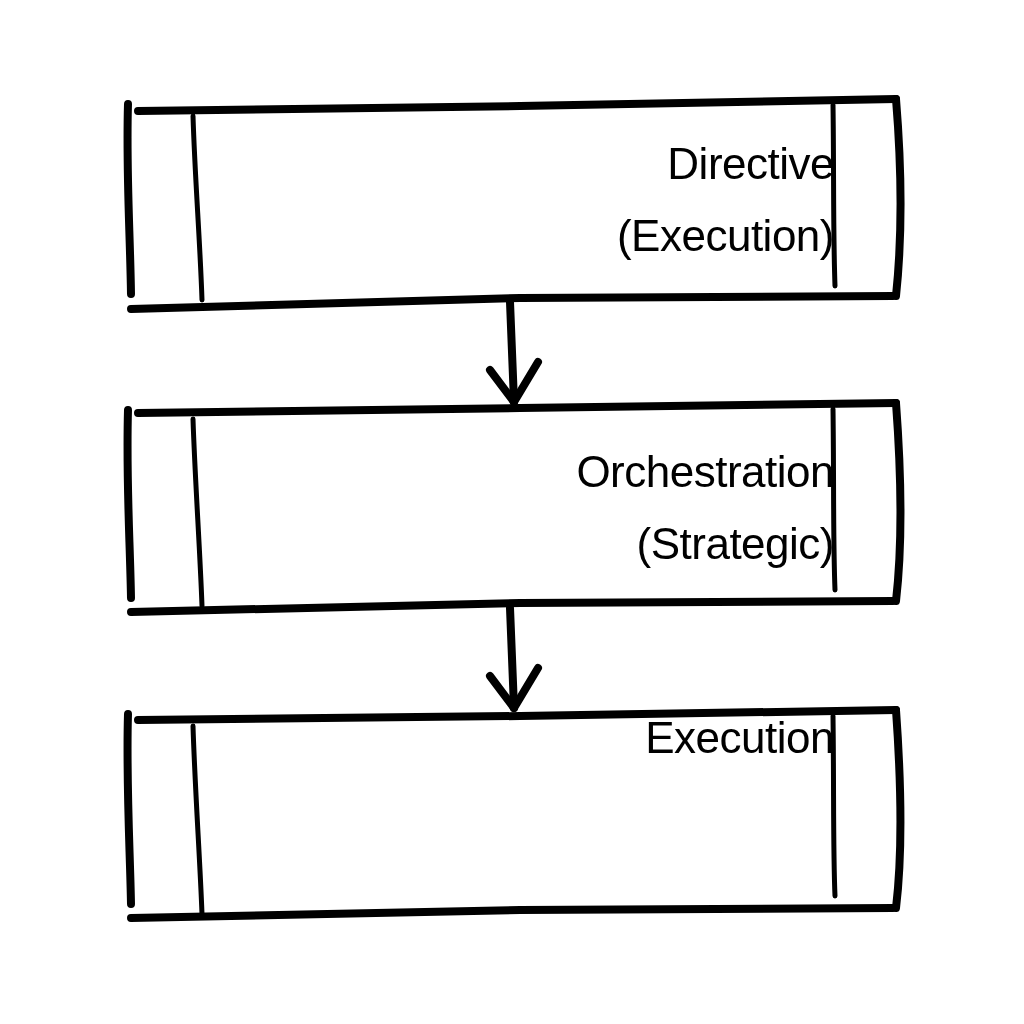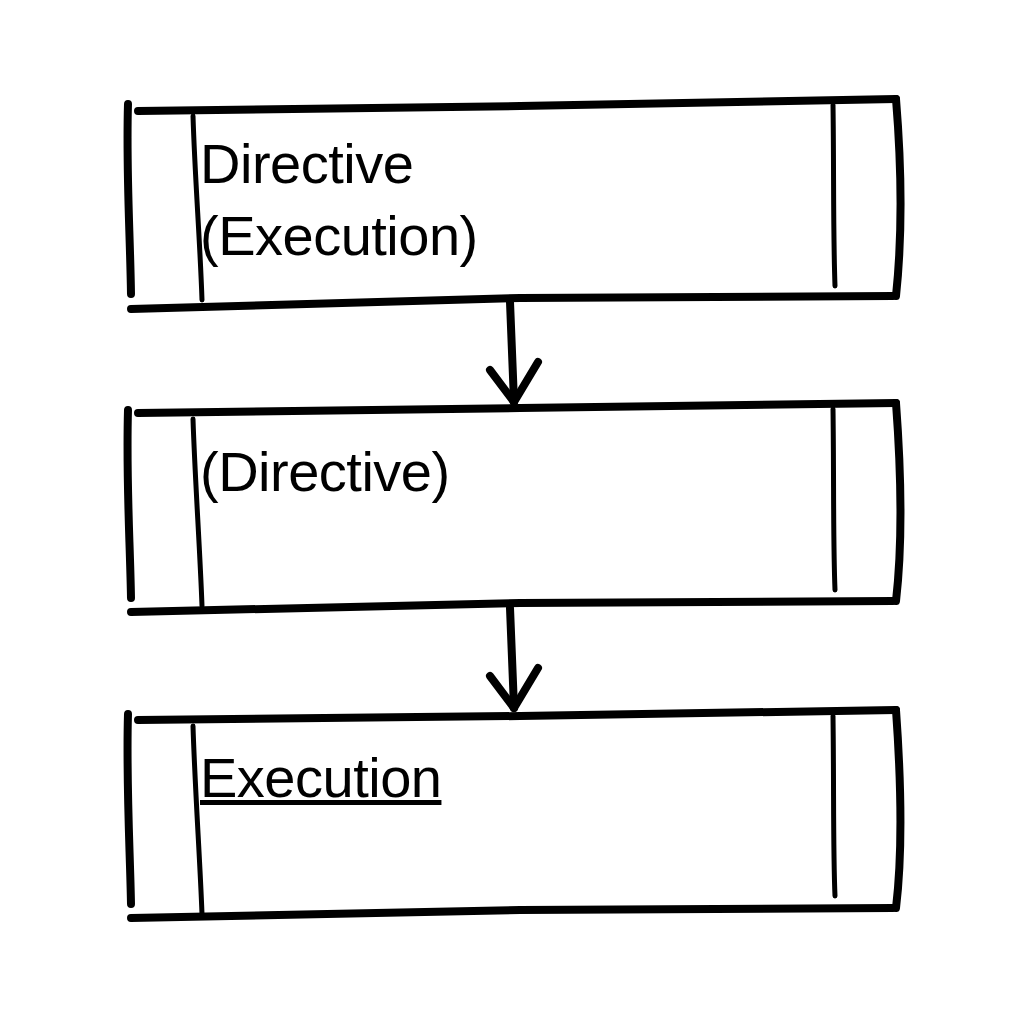--- a/index.html
+++ b/index.html
@@ -26,24 +26,24 @@
       stroke: #000000;
       stroke-linecap: round;
       stroke-linejoin: round;
     }
     .thick { stroke-width: 8; }
     .thin { stroke-width: 5; }
     .node-text {
       position: absolute;
       left: 200px;
       width: 634px;
-      text-align: left;
+      text-align: right;
       color: #000000;
       font-family: "Liberation Sans", sans-serif;
-      font-size: 56px;
+      font-size: 44px;
       line-height: 72px;
       letter-spacing: -0.5px;
     }
     .node-text span {
       display: block;
     }
   </style>
 </head>
 <body>
 
@@ -86,18 +86,19 @@
     <path class="stroke thin" d="M833 716 C834 790 833 850 835 896"></path>
   </g>
 </svg>
 
 <div class="node-text" style="top:128px;">
   <span>Directive</span>
   <span>(Execution)</span>
 </div>
 
 <div class="node-text" style="top:436px;">
-  <span>(Directive)</span>
+  <span>Orchestration</span>
+  <span>(Strategic)</span>
 </div>
 
-<div class="node-text" style="top:742px;text-decoration:underline;">
+<div class="node-text" style="top:702px;">
   <span>Execution</span>
 </div>
 
 </body></html>

